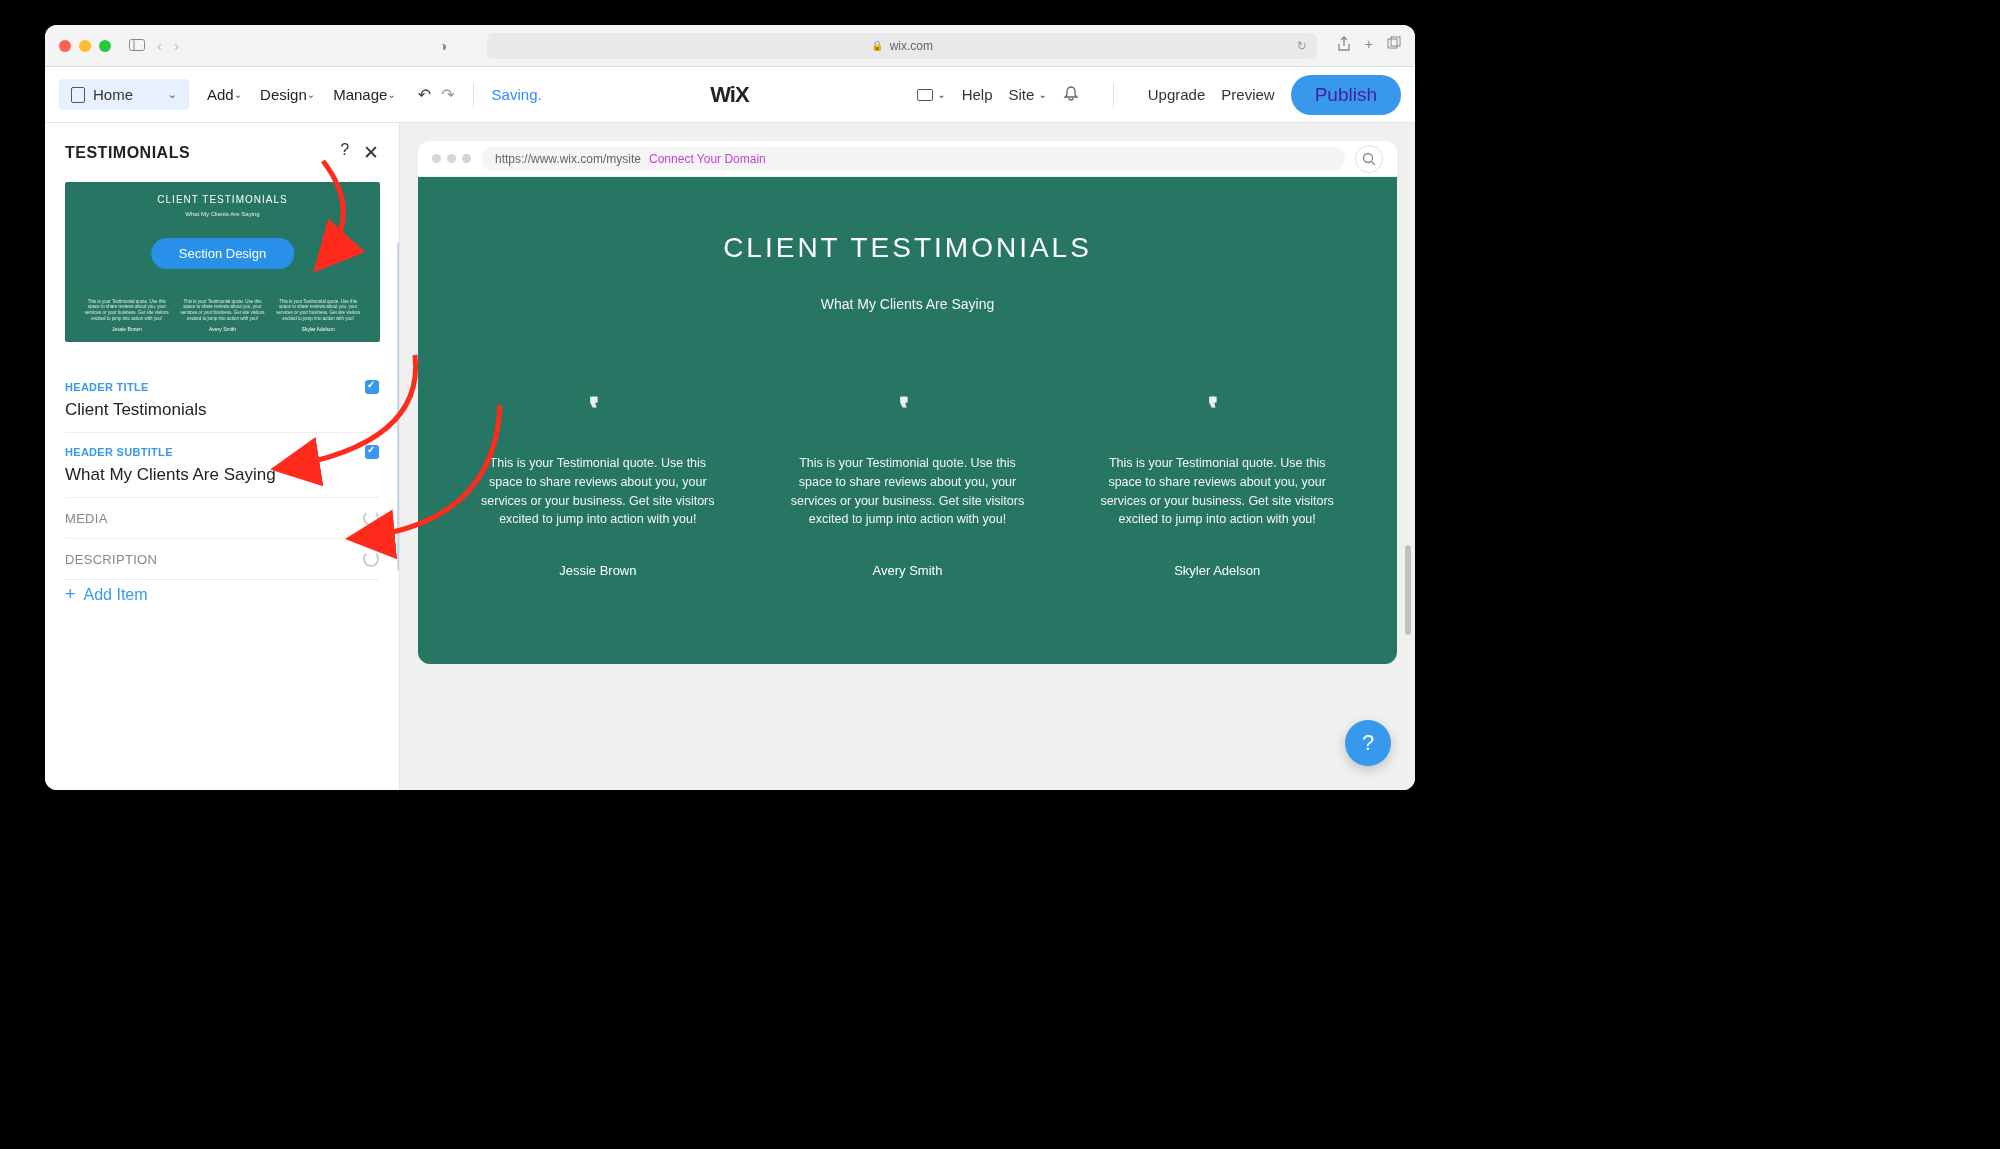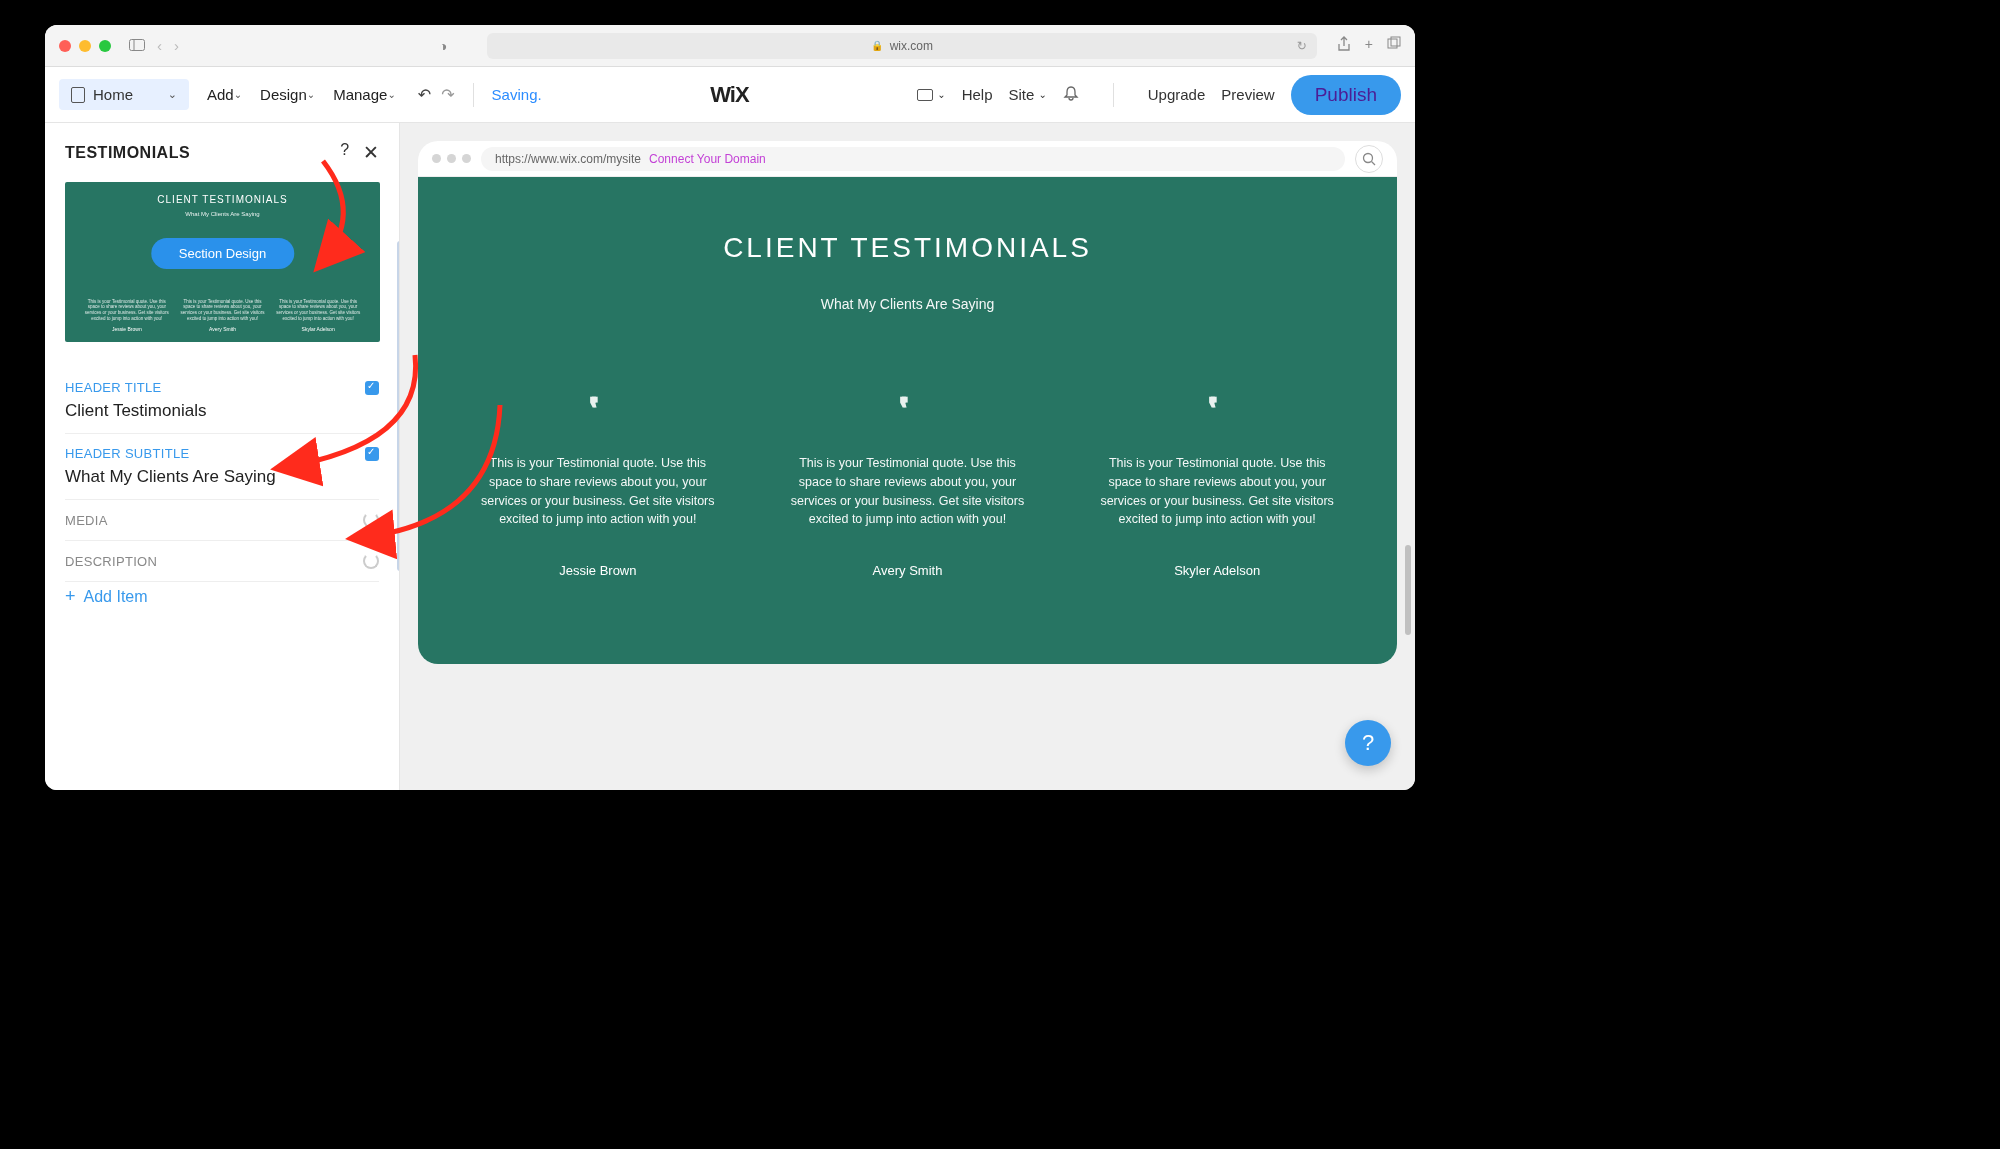--- a/index.html
+++ b/index.html
@@ -138,21 +138,21 @@
 .thumb-col .quote-mini { font-size: 4.5px; line-height: 1.3; opacity: 0.85; }
 .thumb-col .name-mini { font-size: 5px; margin-top: 4px; }
 
 .field-group { padding: 0 20px; }
 .field-row {
   border-bottom: 1px solid #eee;
   padding: 12px 0;
   position: relative;
 }
 .field-label {
-  color: #3899ec; font-size: 13px; font-weight: 400; letter-spacing: 0.3px; display: flex;
+  color: #3899ec; font-size: 11px; font-weight: 700; letter-spacing: 0.3px; display: flex;
   align-items: center; justify-content: space-between;
 }
 .field-label.gray { color: #888; font-weight: 400; font-size: 13px; }
 .field-value { font-size: 17px; color: #222; margin-top: 6px; }
 .check-badge {
   width: 14px; height: 14px; background: #3899ec; border-radius: 3px; position: relative;
 }
 .check-badge::after {
   content: "✓"; color: #fff; font-size: 10px; position: absolute; top: -1px; left: 2px;
 }
@@ -170,21 +170,21 @@
 
 .canvas-area {
   flex: 1;
   background: #f0f0f0;
   overflow: hidden;
   position: relative;
   padding: 18px;
 }
 .browser-frame {
   background: #fff;
-  border-radius: 20px;
+  border-radius: 12px;
   height: 523px;
   overflow: hidden;
   position: relative;
 }
 .browser-chrome {
   height: 36px;
   display: flex;
   align-items: center;
   padding: 0 14px;
   gap: 10px;

